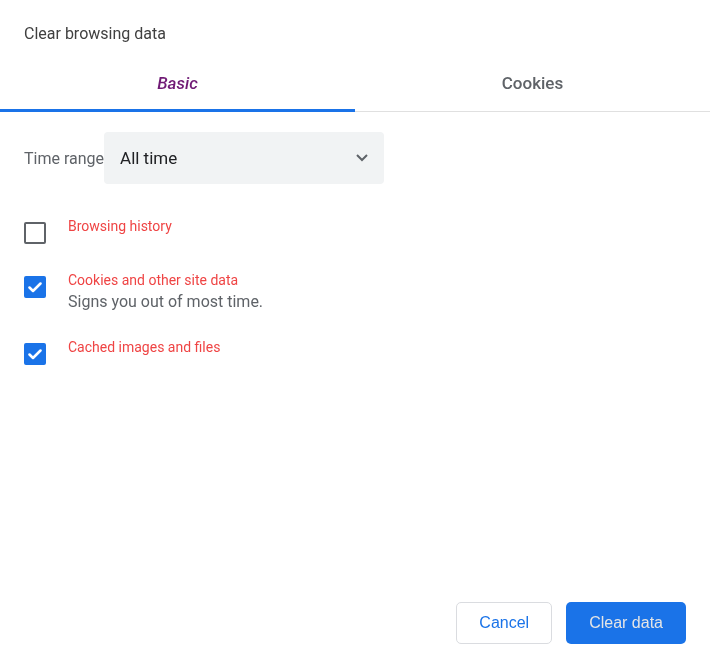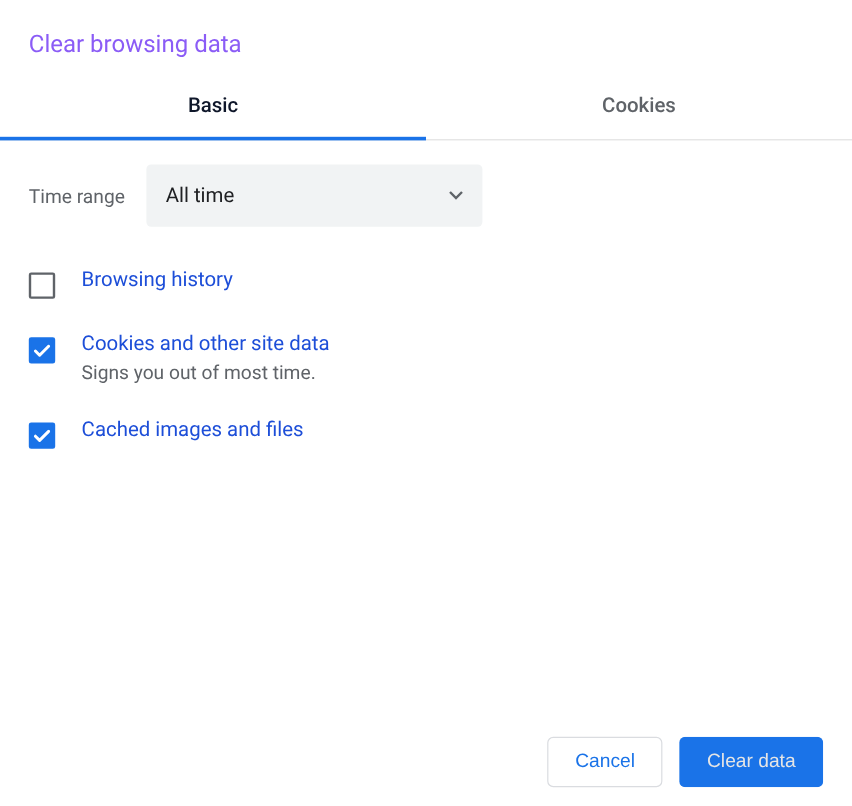--- a/index.html
+++ b/index.html
@@ -6,55 +6,55 @@
   body {
     margin: 0;
     font-family: 'Segoe UI', Roboto, Arial, sans-serif;
     background: #fff;
     width: 710px;
     height: 672px;
     position: relative;
     color: #202124;
   }
   .title {
-    font-size: 20px;
+    font-size: 16px;
     padding: 24px 24px 16px 24px;
-    color: #8b5cf6;
+    color: #404040;
     font-weight: 400;
   }
   .tabs {
     display: flex;
     width: 100%;
     border-bottom: 1px solid #e0e0e0;
   }
   .tab {
     flex: 1;
     text-align: center;
     padding: 14px 0 18px 0;
     font-size: 17px;
     font-weight: 500;
     cursor: pointer;
     color: #5f6368;
     position: relative;
   }
   .tab.active {
-    color: #0f172a;
+    color: #701a75;
+    font-style: italic;
   }
   .tab.active::after {
     content: "";
     position: absolute;
     left: 0; right: 0; bottom: -1px;
     height: 3px;
     background: #1a73e8;
   }
   .timerange-row {
     display: flex;
     align-items: center;
     padding: 20px 16px 10px 24px;
-    gap: 18px;
   }
   .timerange-label {
     color: #5f6368;
     font-size: 16px;
   }
   .dropdown {
     background: #f1f3f4;
     border-radius: 4px;
     height: 52px;
     min-width: 280px;
@@ -99,31 +99,31 @@
   }
   .checkbox.checked svg {
     display: block;
   }
   .option-text {
     display: flex;
     flex-direction: column;
     gap: 4px;
   }
   .option-title {
-    font-size: 17px;
-    color: #1d4ed8;
+    font-size: 14px;
+    color: #ef4444;
   }
   .option-desc {
     font-size: 16px;
     color: #5f6368;
   }
   .footer {
     position: absolute;
     right: 24px;
-    bottom: 16px;
+    bottom: 28px;
     display: flex;
     gap: 14px;
   }
   .btn {
     font-size: 16px;
     font-weight: 500;
     padding: 11px 22px;
     border-radius: 5px;
     cursor: pointer;
     border: 1px solid transparent;

